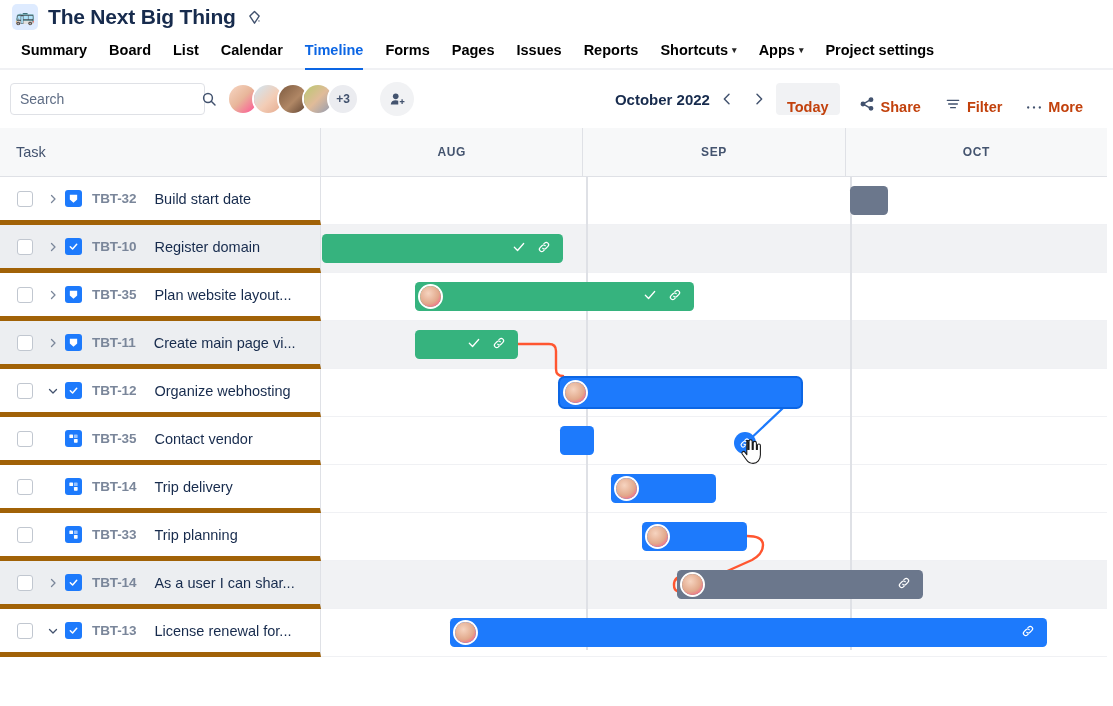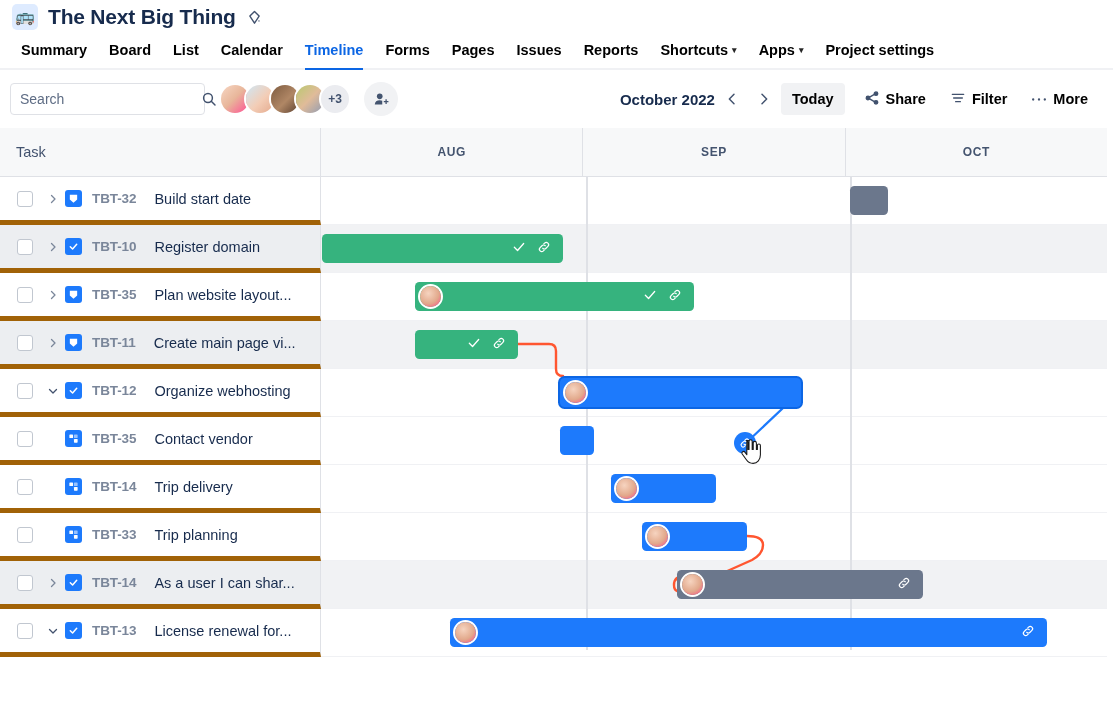--- a/index.html
+++ b/index.html
@@ -44,21 +44,21 @@
   .nav-item.active { color: #0c66e4; }
   .nav-item.active::after {
     content: ""; position: absolute; left: 11px; right: 11px;
     bottom: -2px; height: 2.5px; background: #0c66e4;
   }
   .nav-caret { font-size: 9px; opacity: .85; }
 
   
   .toolbar {
     display: flex; align-items: center;
-    height: 58px; padding: 0 14px 0 10px; gap: 0;
+    height: 58px; padding: 0 19px 0 10px; gap: 8px;
   }
   .search-box {
     width: 195px; height: 32px;
     border: 1.6px solid #dfe1e6; border-radius: 4px;
     display: flex; align-items: center; padding: 0 9px;
     background: #fff;
   }
   .search-box input {
     border: 0; outline: 0; flex: 1; font-size: 14px;
     color: #42526e; font-family: inherit; background: transparent;
@@ -93,22 +93,22 @@
     font-size: 15px; font-weight: bold; color: #172b4d;
     white-space: nowrap;
   }
   .icon-btn {
     width: 30px; height: 30px; border-radius: 4px;
     display: flex; align-items: center; justify-content: center;
     color: #42526e; background: transparent; border: 0; cursor: pointer;
   }
   .txt-btn {
     height: 32px; padding: 0 11px; border-radius: 4px;
-    display: flex; align-items: center; gap: 6px;
-    font-size: 14.5px; font-weight: 600; color: #000000;
+    display: flex; align-items: flex-end; gap: 6px;
+    font-size: 14.5px; font-weight: 600; color: #c2410c;
     background: transparent; border: 0; cursor: pointer;
     font-family: inherit; white-space: nowrap;
   }
   .txt-btn.filled { background: #f1f2f4; margin-right: 6px; }
 
   
   .grid-wrap { position: relative; width: 1107px; height: 570px; }
 
   .col-head {
     display: flex; height: 49px;

